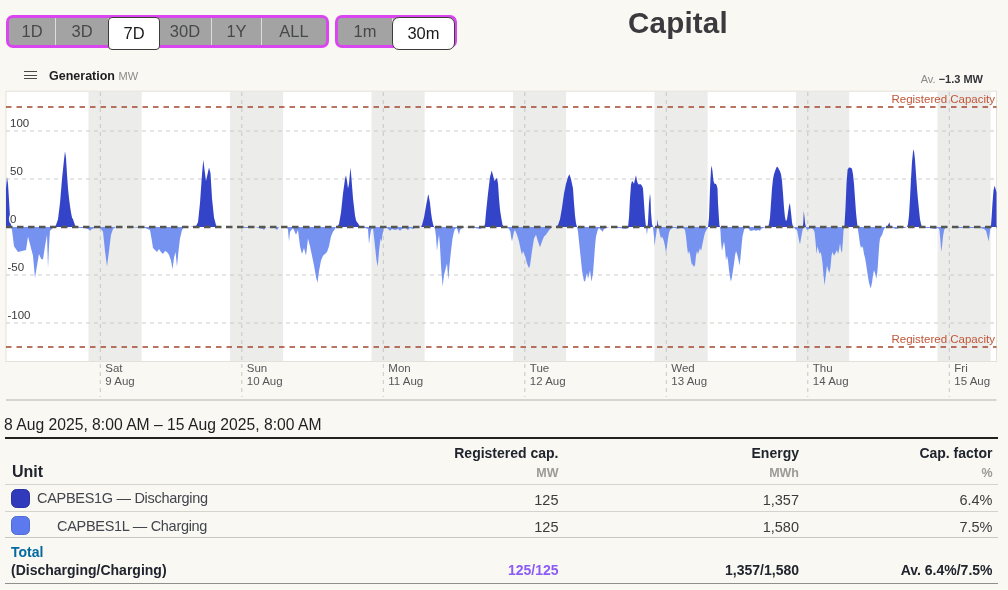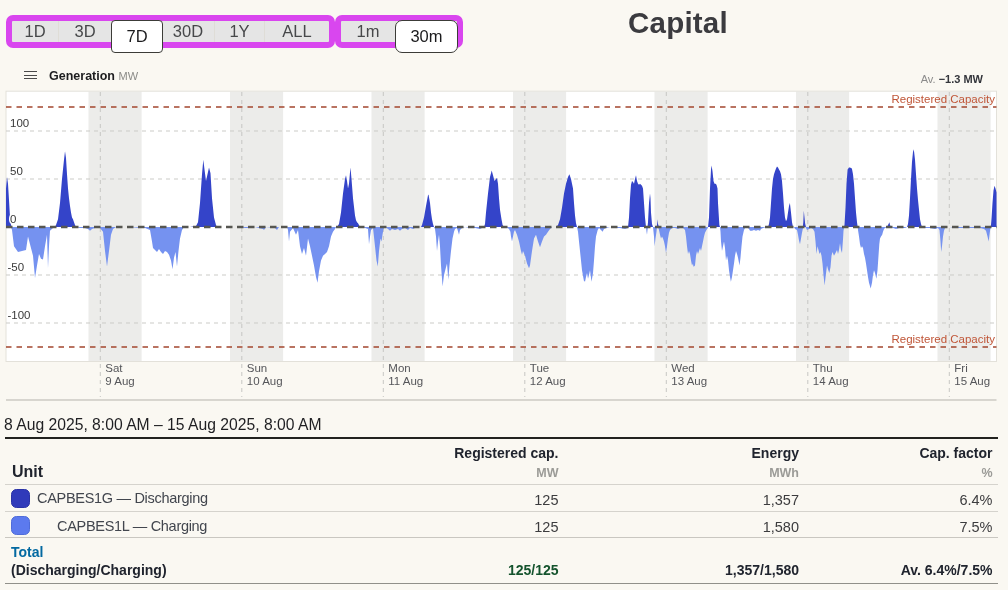--- a/index.html
+++ b/index.html
@@ -1,19 +1,19 @@
 <!DOCTYPE html>
 <html><head>
 <meta charset="utf-8">
 <style>
   * { margin:0; padding:0; box-sizing:border-box; }
   html,body { width:1008px; height:590px; background:#faf8f2; font-family:"Liberation Sans", sans-serif; }
   #page { position:relative; width:1008px; height:590px; overflow:hidden; }
   .abs { position:absolute; }
-  .seg { position:absolute; top:15px; height:33px; display:flex; background:#e5e5e5; border:6px solid #d946ef; border-radius:7px; }
+  .seg { position:absolute; top:15px; height:33px; display:flex; background:#a3a3a3; border:3px solid #d946ef; border-radius:7px; }
   .seg .btn { display:flex; align-items:center; justify-content:center; font-size:16.5px; color:#47484a; border-right:1px solid #dfddd7; }
   .seg .btn:last-child { border-right:none; }
   .seg .btn.sel { background:#fff; border:1.4px solid #3c3c38; border-radius:4px; color:#1b1b1d; margin:-1px; height:33px; position:relative; z-index:2; }
   .r { text-align:center; position:absolute; }
 </style>
 </head>
 <body>
 <div id="page">
 
   <div class="seg" style="left:6px;">
@@ -114,17 +114,17 @@
   <div class="r" style="top:491.5px; right:15.5px; font-size:14.5px; color:#3c3c3e;">6.4%</div>
 
   <div class="abs" style="left:10.8px; top:515.6px; width:19px; height:19px; background:#5c7aee; border:1px solid #4f6cd9; border-radius:5.5px;"></div>
   <div class="abs" style="left:37px; top:517.5px; font-size:14.5px; letter-spacing:-0.3px; color:#42464e;margin-left:20px;">CAPBES1L — Charging</div>
   <div class="r" style="top:519px; right:449.5px; font-size:14.5px; color:#3c3c3e;">125</div>
   <div class="r" style="top:519px; right:209px; font-size:14.5px; color:#3c3c3e;">1,580</div>
   <div class="r" style="top:519px; right:15.5px; font-size:14.5px; color:#3c3c3e;">7.5%</div>
 
   <div class="abs" style="left:11px; top:544px; font-size:14px; font-weight:bold; color:#0369a1;">Total</div>
   <div class="abs" style="left:11px; top:561.5px; font-size:14px; font-weight:bold; color:#20242e;">(Discharging/Charging)</div>
-  <div class="r" style="top:561.5px; right:449.5px; font-size:14px; font-weight:bold; color:#14532d;">125/125</div>
+  <div class="r" style="top:561.5px; right:449.5px; font-size:14px; font-weight:bold; color:#8b5cf6;">125/125</div>
   <div class="r" style="top:561.5px; right:209px; font-size:14px; font-weight:bold; color:#20242e;">1,357/1,580</div>
   <div class="r" style="top:561.5px; right:15.5px; font-size:14px; font-weight:bold; color:#20242e;">Av. 6.4%/7.5%</div>
 
 </div>
 
 </body></html>

